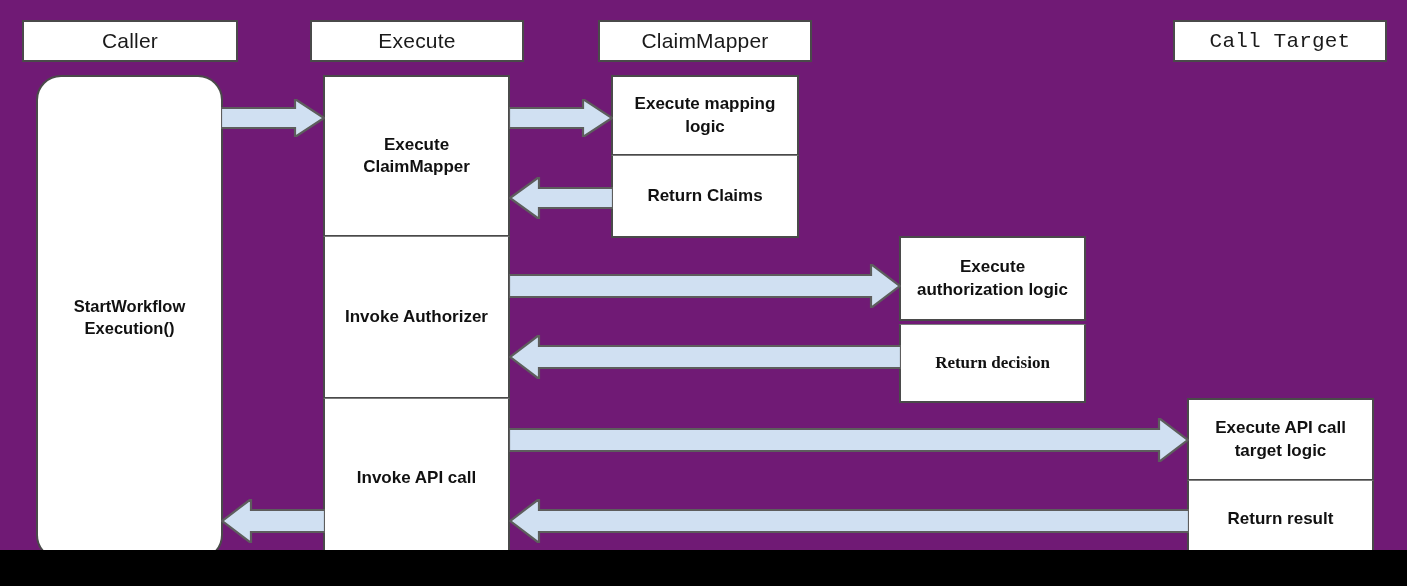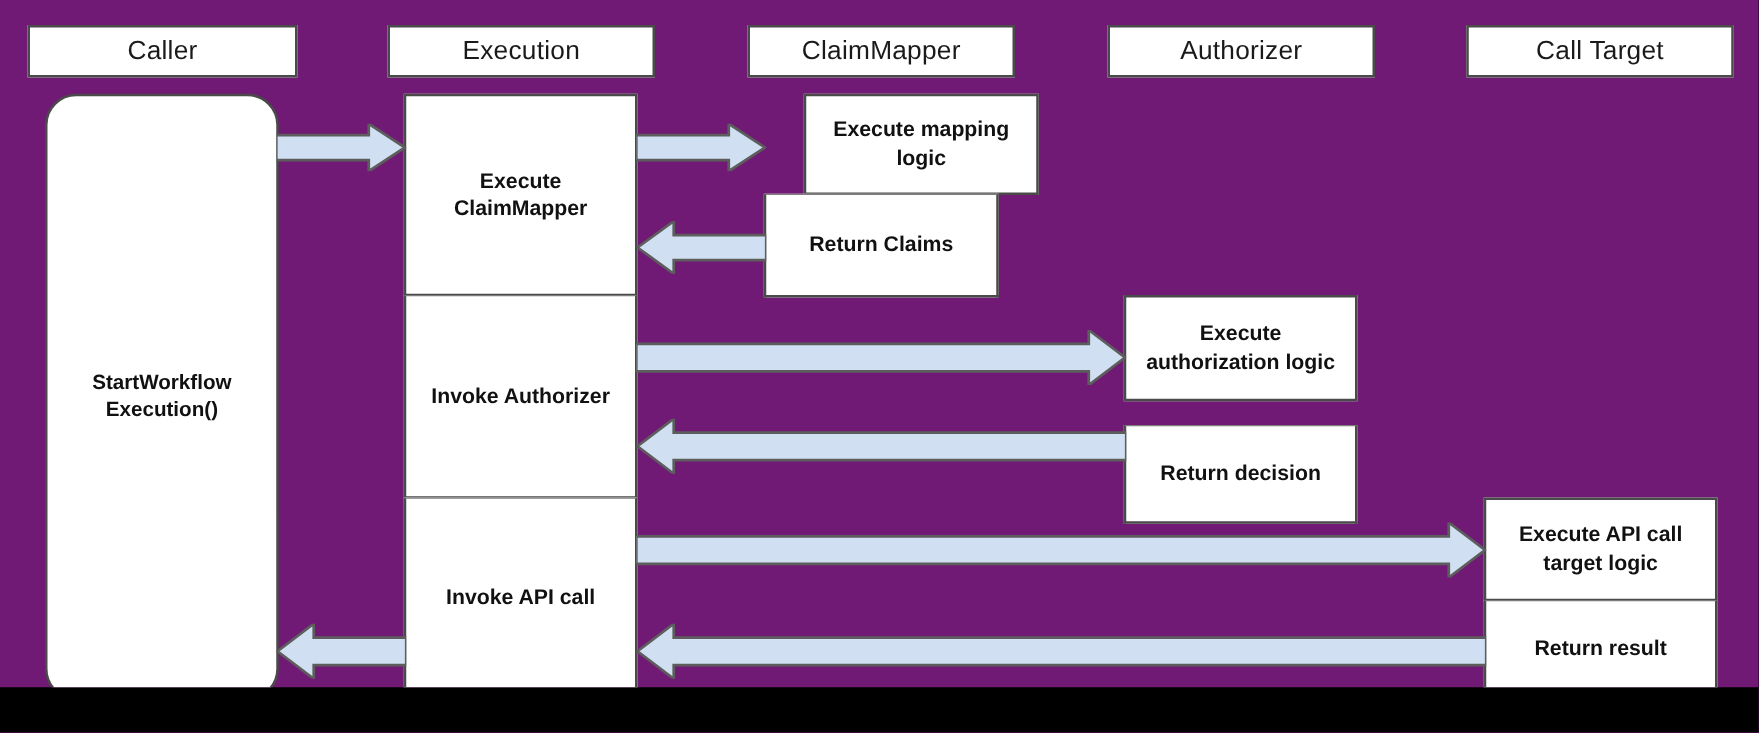--- a/index.html
+++ b/index.html
@@ -51,57 +51,54 @@
 </style>
 </head>
 <body>
 
 <div id="canvas">
 
   <div class="hdr" style="left:22px; top:20px; width:216px; height:42px;">
     <span>Caller</span>
   </div>
   <div class="hdr" style="left:310px; top:20px; width:214px; height:42px;">
-    <span>Execution</span>
+    <span>Execute</span>
   </div>
   <div class="hdr" style="left:598px; top:20px; width:214px; height:42px;">
     <span>ClaimMapper</span>
   </div>
-  <div class="hdr" style="left:886px; top:20px; width:214px; height:42px;">
-    <span>Authorizer</span>
-  </div>
-  <div class="hdr" style="left:1173px; top:20px; width:214px; height:42px;">
+  <div class="hdr" style="left:1173px; top:20px; width:214px; height:42px;font-family:Liberation Mono, monospace;">
     <span>Call Target</span>
   </div>
 
   <div class="lifebox" style="left:36px; top:75px; width:187px; height:485px; font-size:16.5px;border-radius:25px;">
     <span>StartWorkflow Execution()</span>
   </div>
 
   <div class="lifebox" style="left:323px; top:75px; width:187px; height:162px;">
     <span>Execute ClaimMapper</span>
   </div>
   <div class="lifebox nb-top" style="left:323px; top:236px; width:187px; height:163px;text-align:right;">
     <span>Invoke Authorizer</span>
   </div>
   <div class="lifebox nb-top" style="left:323px; top:398px; width:187px; height:162px;justify-content:center;">
     <span>Invoke API call</span>
   </div>
 
-  <div class="lifebox" style="left:611px; top:75px; width:188px; height:81px;margin-left:32px;">
+  <div class="lifebox" style="left:611px; top:75px; width:188px; height:81px;">
     <span>Execute mapping logic</span>
   </div>
   <div class="lifebox" style="left:899px; top:236px; width:187px; height:85px;">
     <span>Execute authorization logic</span>
   </div>
 
   <div class="lifebox nb-top" style="left:611px; top:155px; width:188px; height:83px;">
     <span>Return Claims</span>
   </div>
-  <div class="lifebox nb-top" style="left:899px; top:340px; width:187px; height:79px;">
+  <div class="lifebox nb-top" style="left:899px; top:324px; width:187px; height:79px;font-family:Liberation Serif, serif;">
     <span>Return decision</span>
   </div>
 
   <div class="lifebox" style="left:1187px; top:398px; width:187px; height:83px;">
     <span>Execute API call target logic</span>
   </div>
   <div class="lifebox nb-top" style="left:1187px; top:480px; width:187px; height:80px;">
     <span>Return result</span>
   </div>
 

